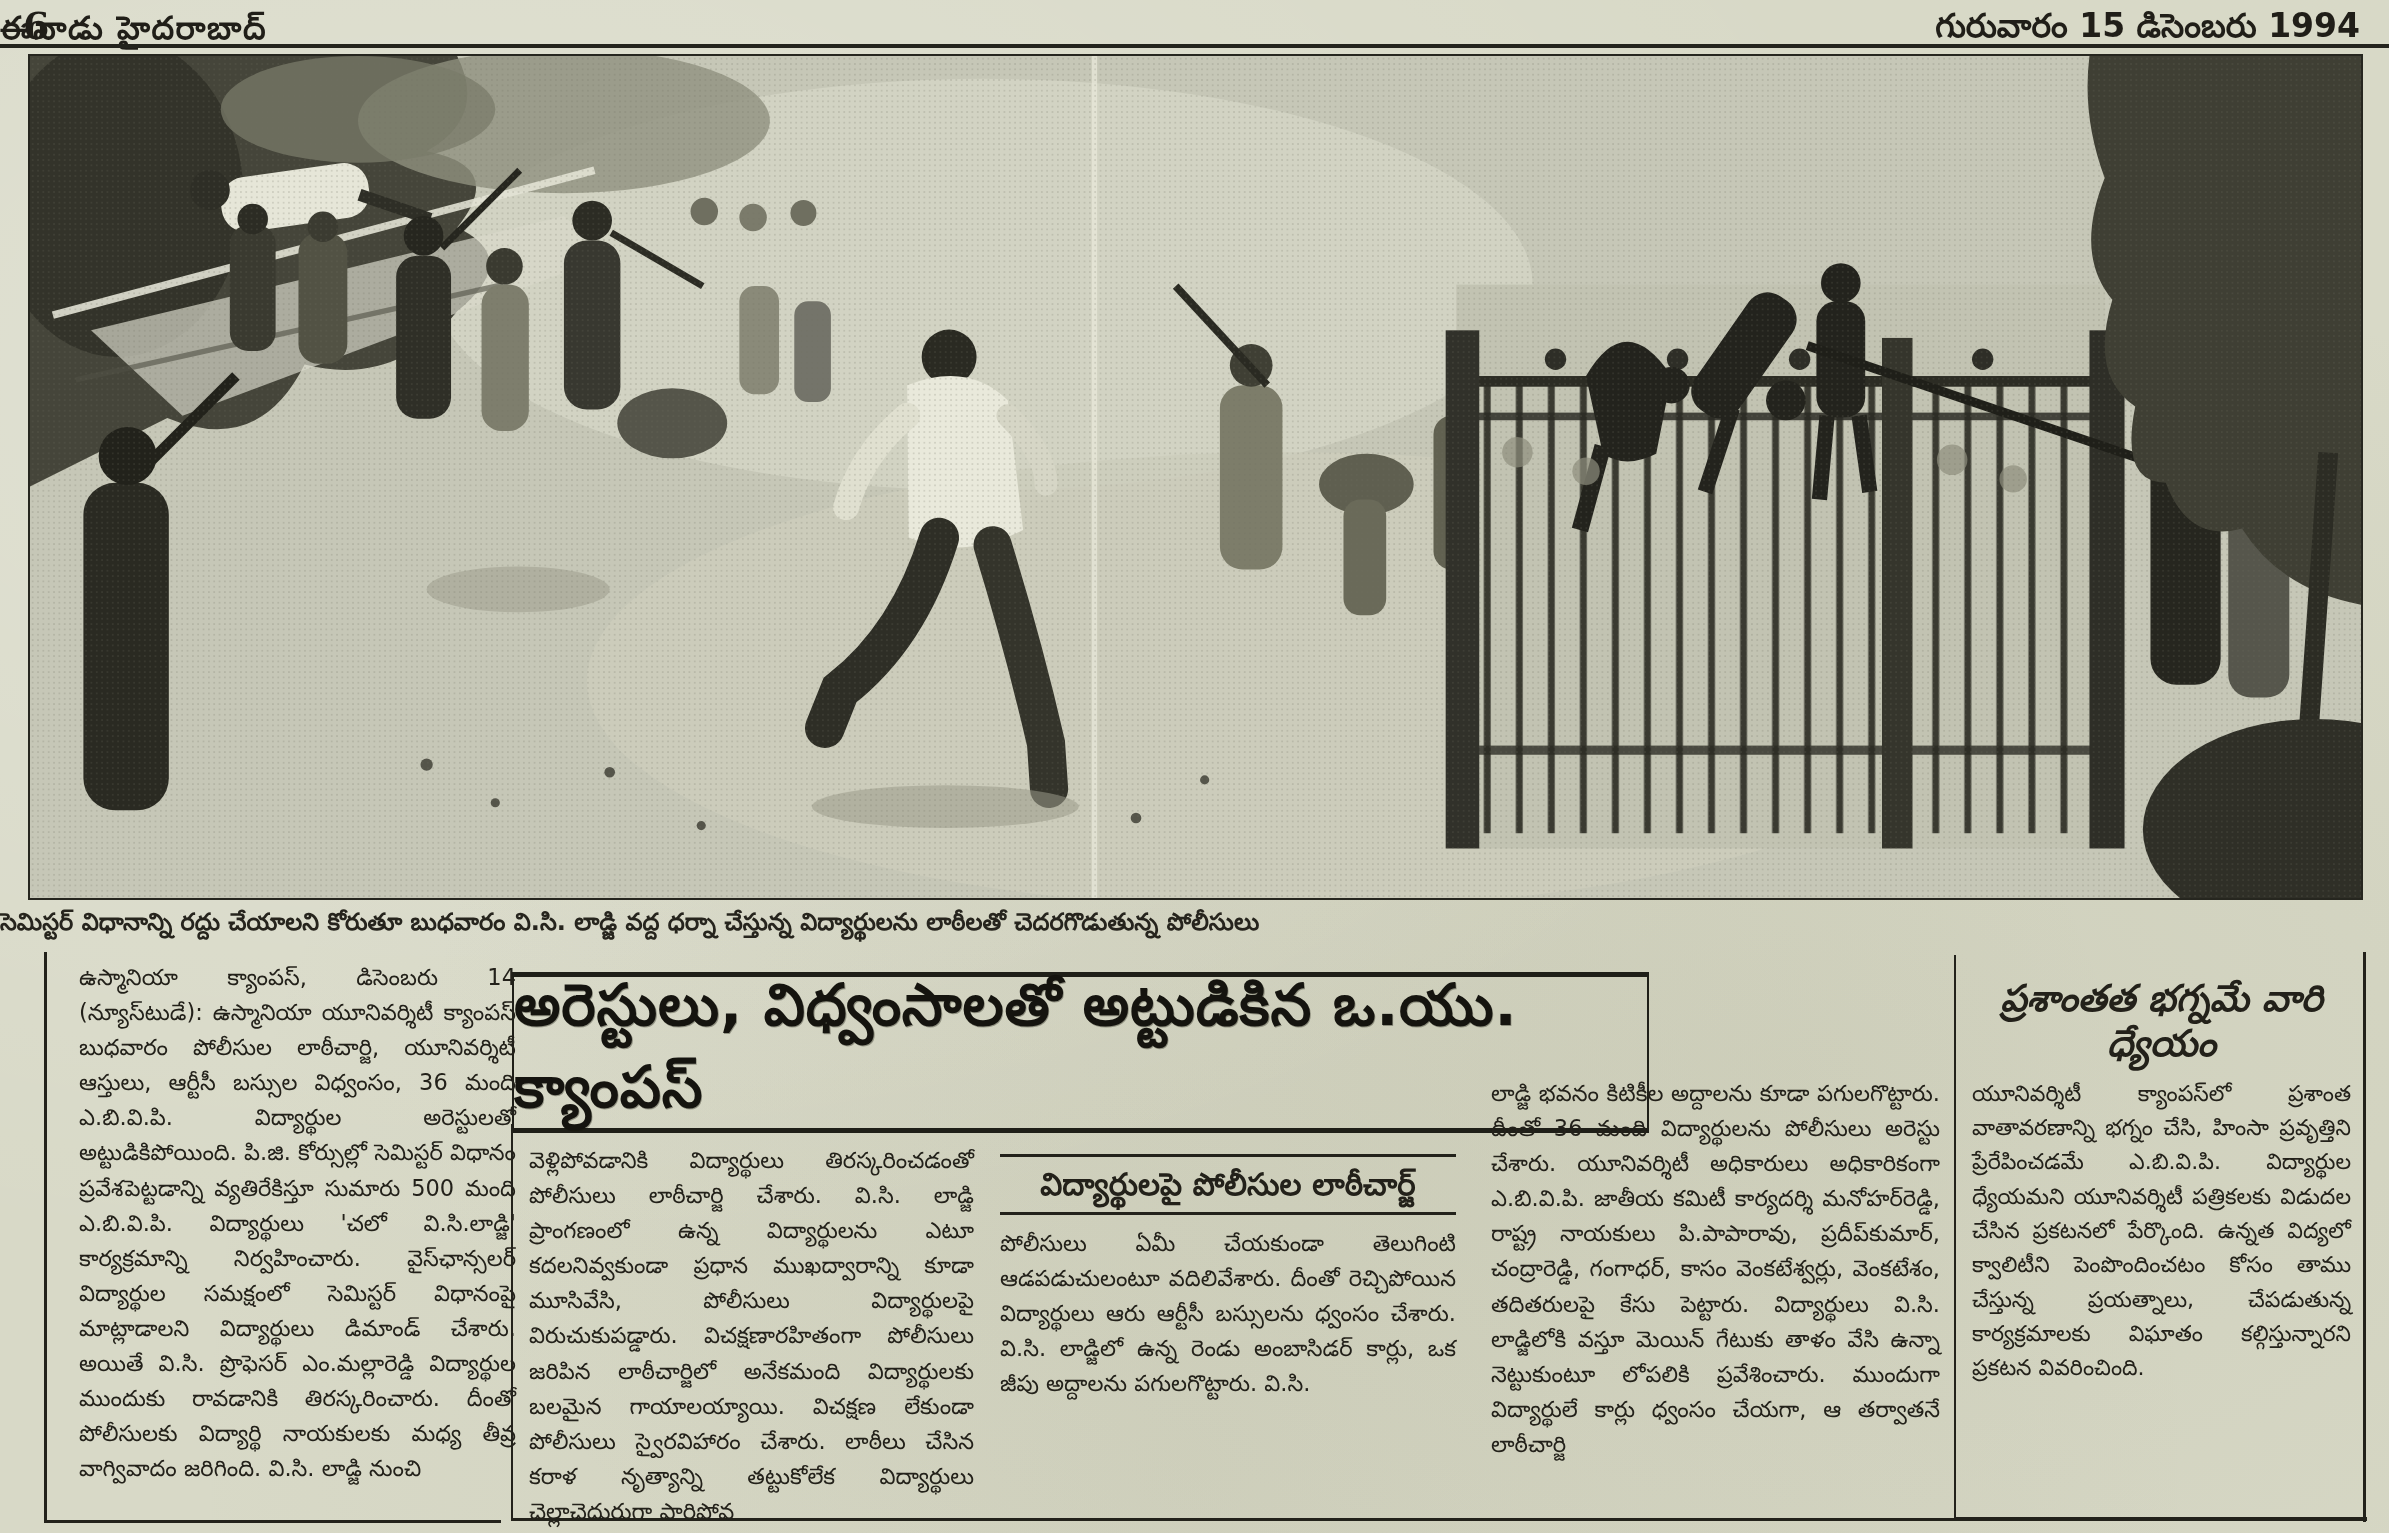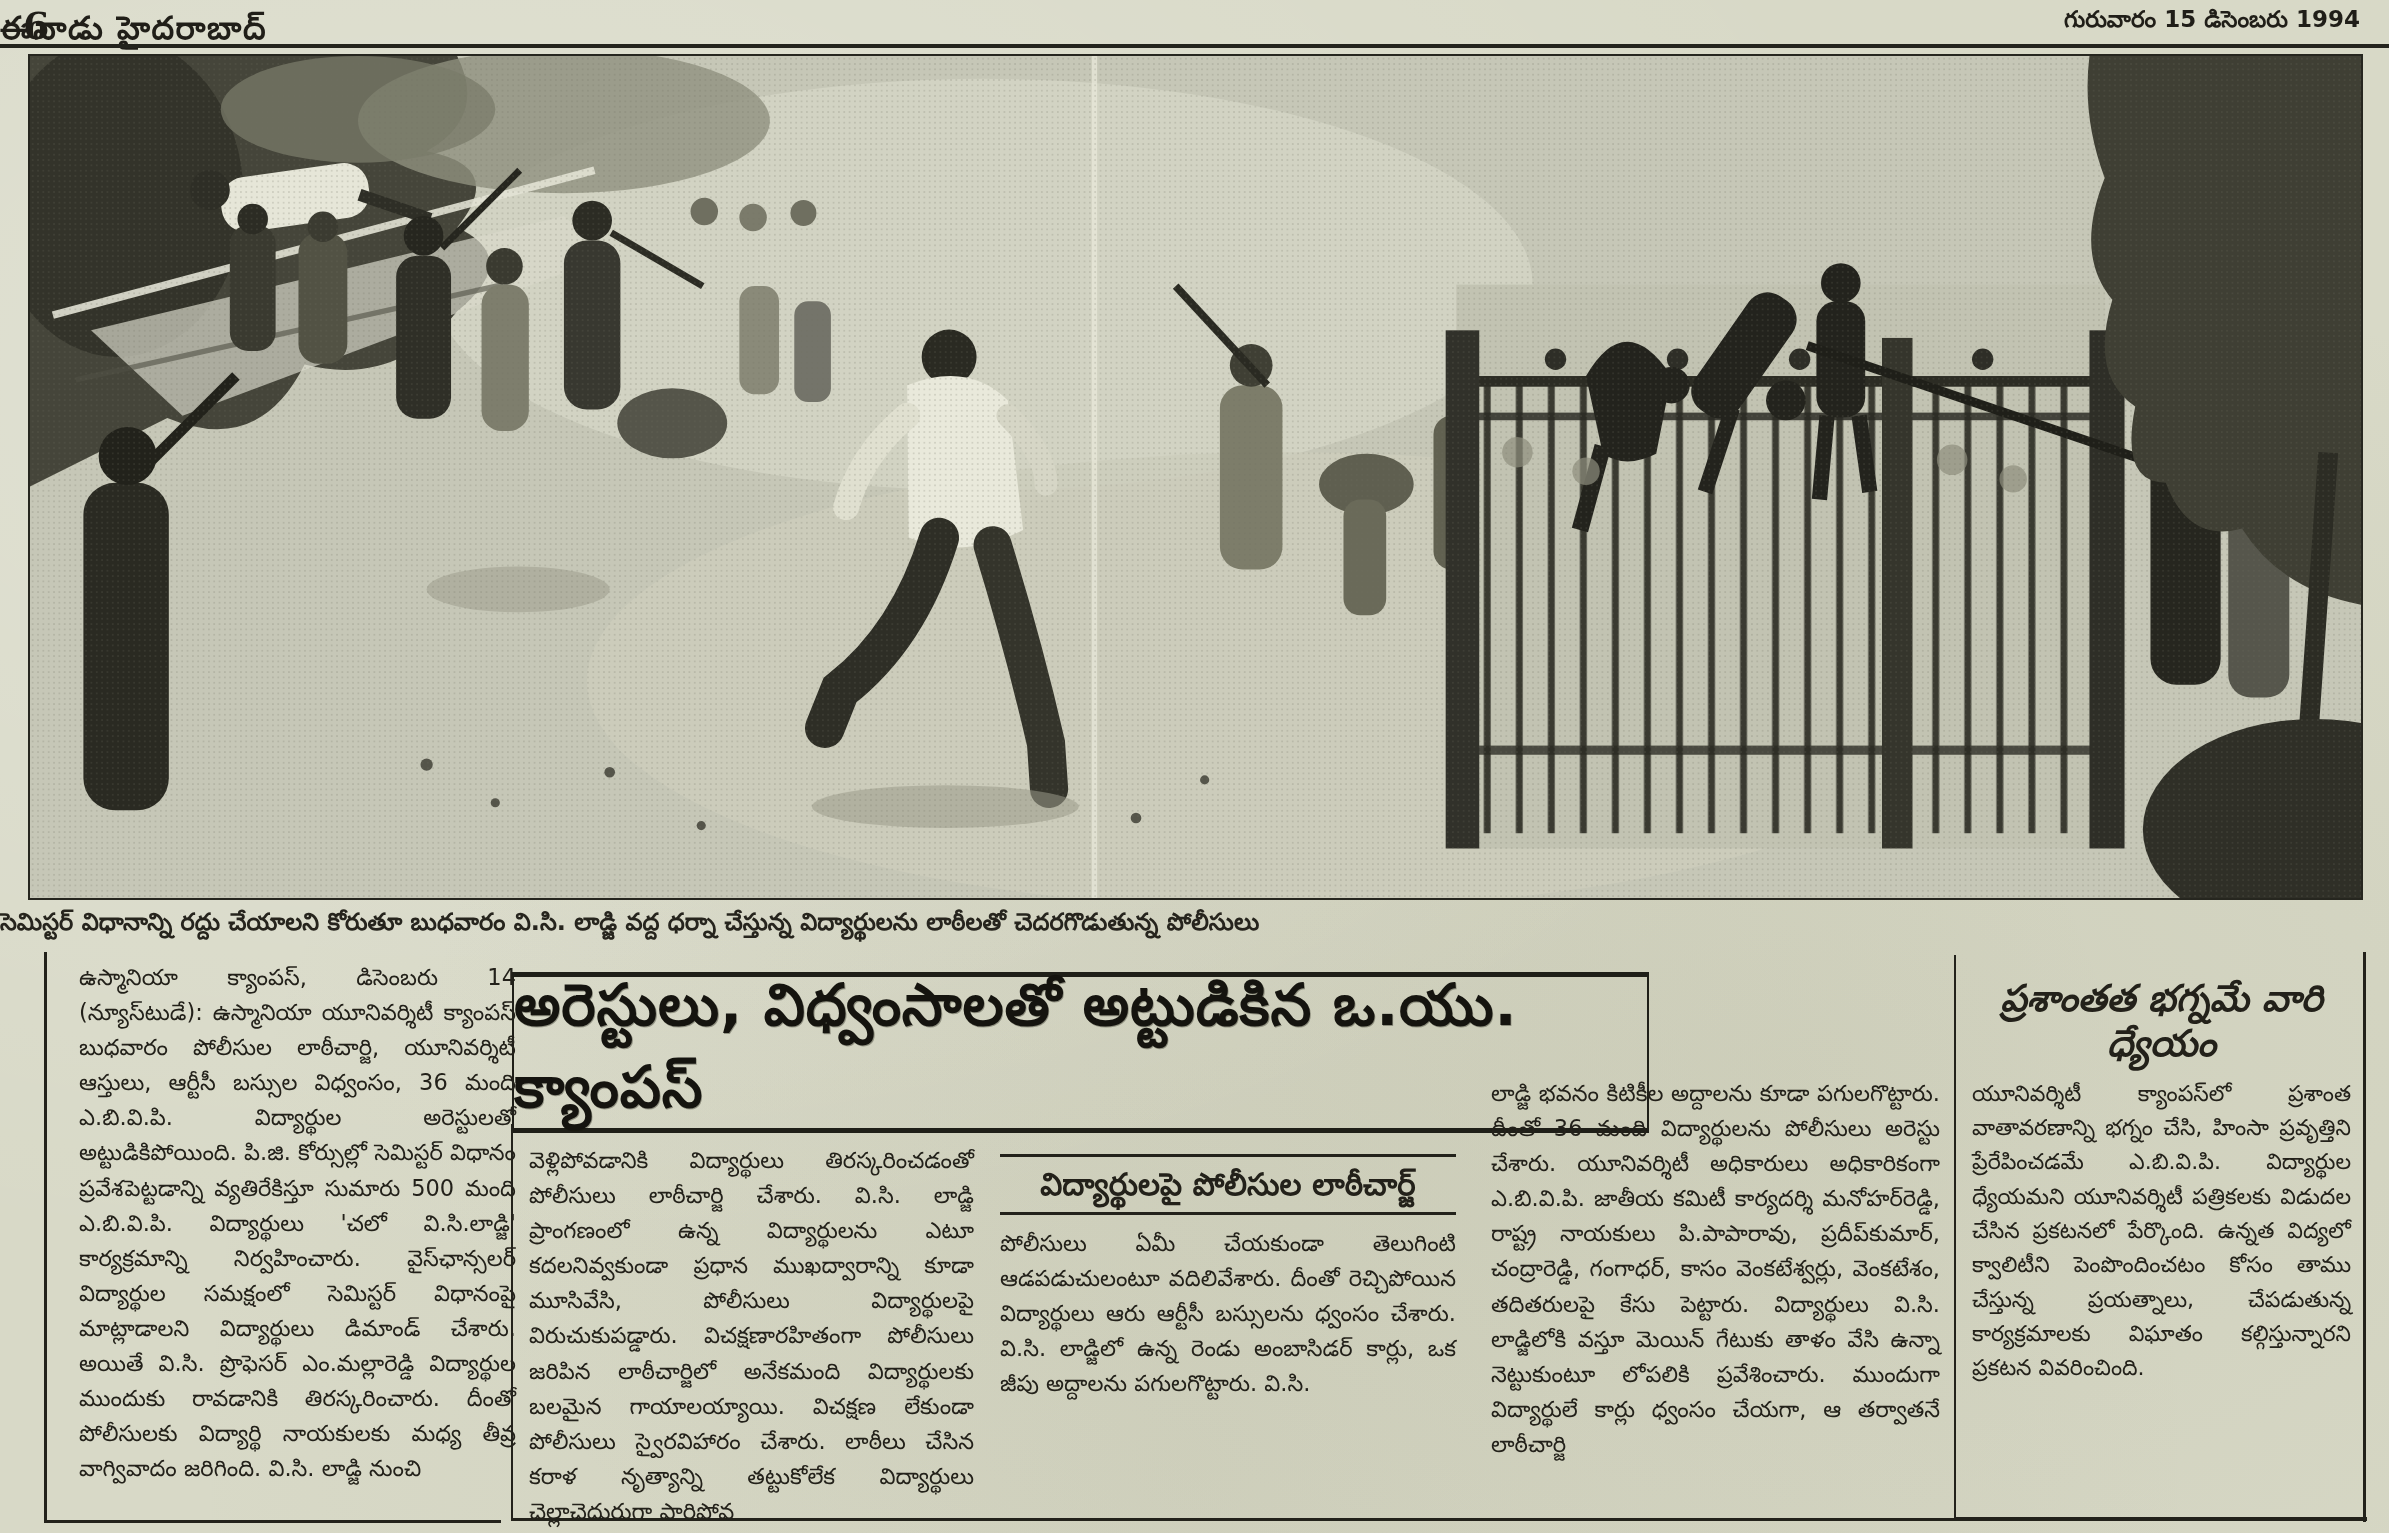--- a/index.html
+++ b/index.html
@@ -8,21 +8,21 @@
     position:relative;width:2389px;height:1533px;overflow:hidden;
     background:
       radial-gradient(ellipse at 18% 25%, rgba(255,255,255,0.22), transparent 55%),
       radial-gradient(ellipse at 75% 70%, rgba(130,130,95,0.10), transparent 55%),
       radial-gradient(ellipse at 50% 95%, rgba(120,120,90,0.08), transparent 60%),
       #d8d9c7;
     color:#201e18;
   }
   .hdr-num{position:absolute;left:23px;top:3.1px;font-size:38px;font-weight:bold;font-family:"DejaVu Serif",serif;}
   .hdr-masthead{position:absolute;left:0;top:9.2px;width:100%;text-align:left;font-size:32px;font-weight:bold;letter-spacing:1.5px;}
-  .hdr-date{position:absolute;right:29px;top:6.1px;font-size:23px;font-weight:bold;}
+  .hdr-date{position:absolute;right:29px;top:6.1px;font-size:33px;font-weight:bold;}
   .hdr-rule{position:absolute;left:0;top:44px;width:100%;height:3.8px;background:#24241d;}
 
   .photo{
     position:absolute;left:27.5px;top:54px;width:2331px;height:842px;
     border:2.3px solid #26261f;background:#c6c7b7;overflow:hidden;
   }
   .photo svg{display:block;width:100%;height:100%;}
 
   .caption{
     position:absolute;left:0;top:908px;width:100%;

